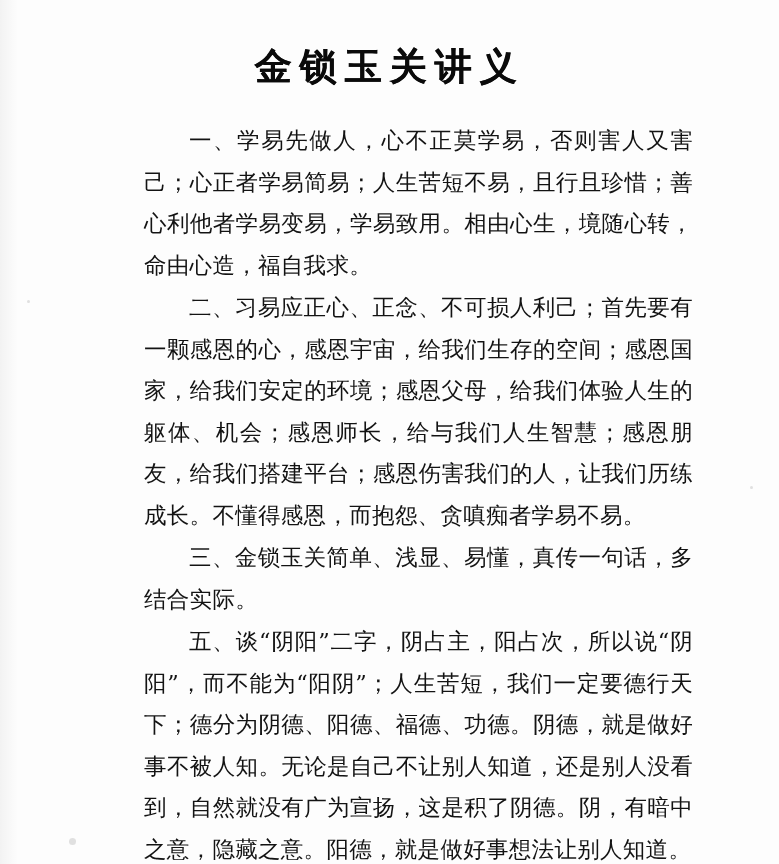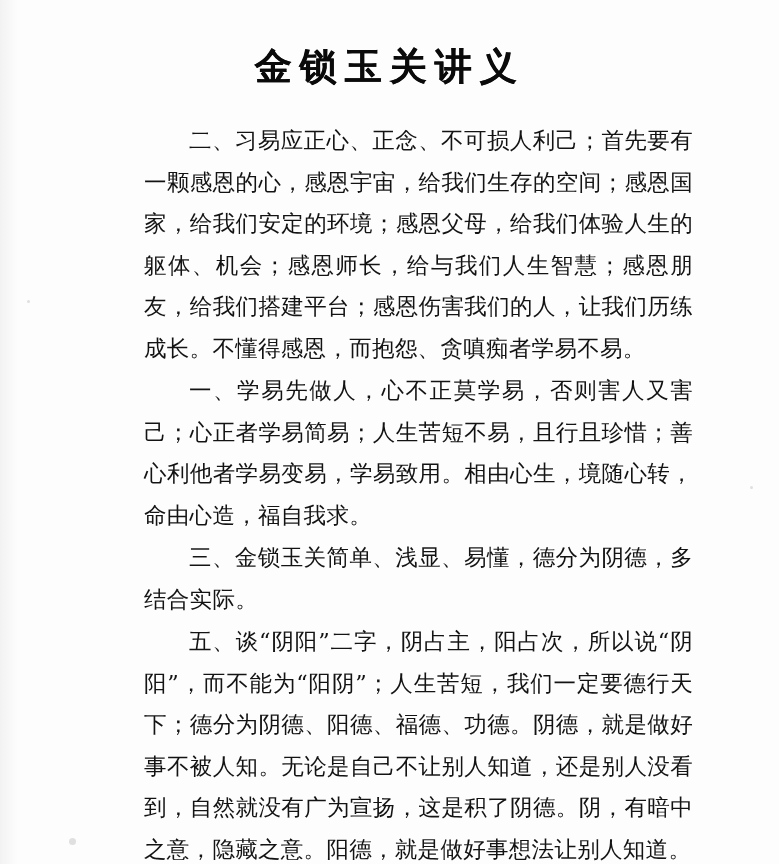--- a/index.html
+++ b/index.html
@@ -71,19 +71,19 @@
 <div class="page">
 
   <div class="edge-shade"></div>
   <div class="speck s1"></div>
   <div class="speck s2"></div>
   <div class="speck s3"></div>
 
   <h1 class="title">金锁玉关讲义</h1>
 
   <div class="body-text">
+    <p class="para">一、学易先做人，心不正莫学易，否则害人又害己；心正者学易简易；人生苦短不易，且行且珍惜；善心利他者学易变易，学易致用。相由心生，境随心转，命由心造，福自我求。</p>
     <p class="para">二、习易应正心、正念、不可损人利己；首先要有一颗感恩的心，感恩宇宙，给我们生存的空间；感恩国家，给我们安定的环境；感恩父母，给我们体验人生的躯体、机会；感恩师长，给与我们人生智慧；感恩朋友，给我们搭建平台；感恩伤害我们的人，让我们历练成长。不懂得感恩，而抱怨、贪嗔痴者学易不易。</p>
-    <p class="para">一、学易先做人，心不正莫学易，否则害人又害己；心正者学易简易；人生苦短不易，且行且珍惜；善心利他者学易变易，学易致用。相由心生，境随心转，命由心造，福自我求。</p>
-    <p class="para">三、金锁玉关简单、浅显、易懂，德分为阴德，多结合实际。</p>
+    <p class="para">三、金锁玉关简单、浅显、易懂，真传一句话，多结合实际。</p>
     <p class="para">五、谈“阴阳”二字，阴占主，阳占次，所以说“阴阳”，而不能为“阳阴”；人生苦短，我们一定要德行天下；德分为阴德、阳德、福德、功德。阴德，就是做好事不被人知。无论是自己不让别人知道，还是别人没看到，自然就没有广为宣扬，这是积了阴德。阴，有暗中之意，隐藏之意。阳德，就是做好事想法让别人知道。</p>
   </div>
 
 </div>
 
 </body></html>

